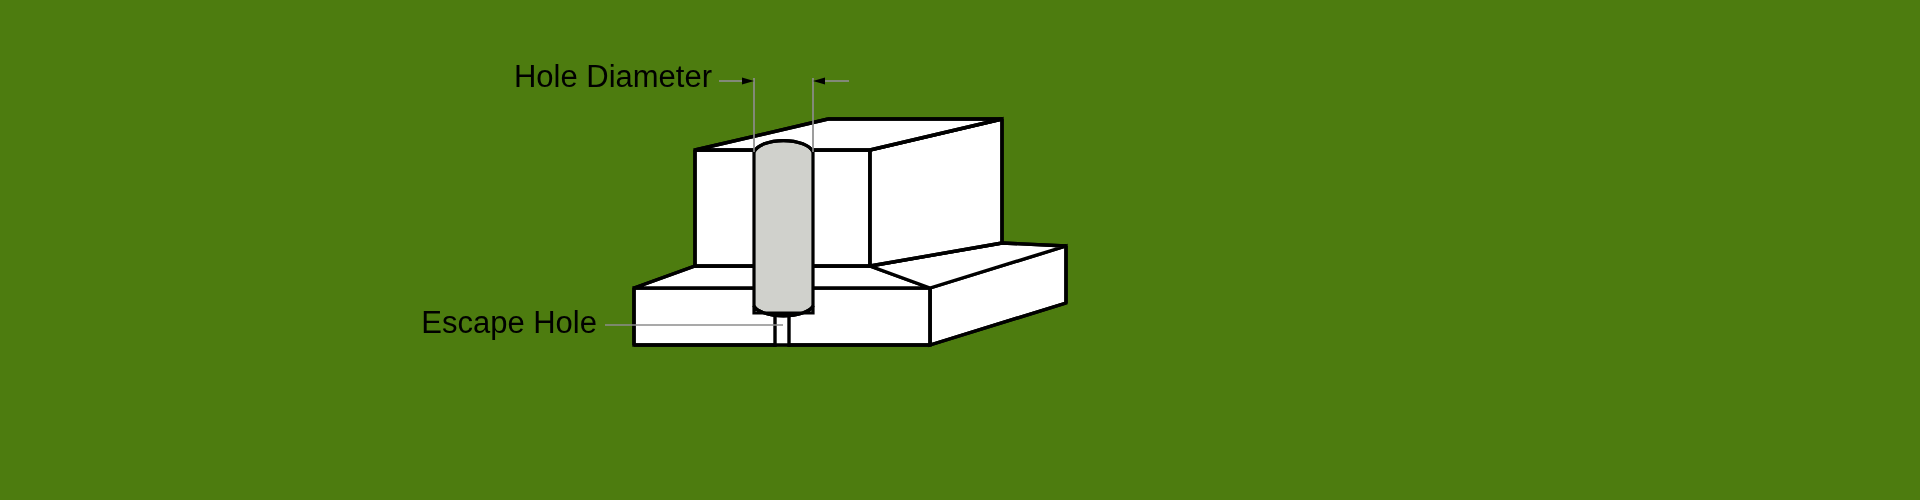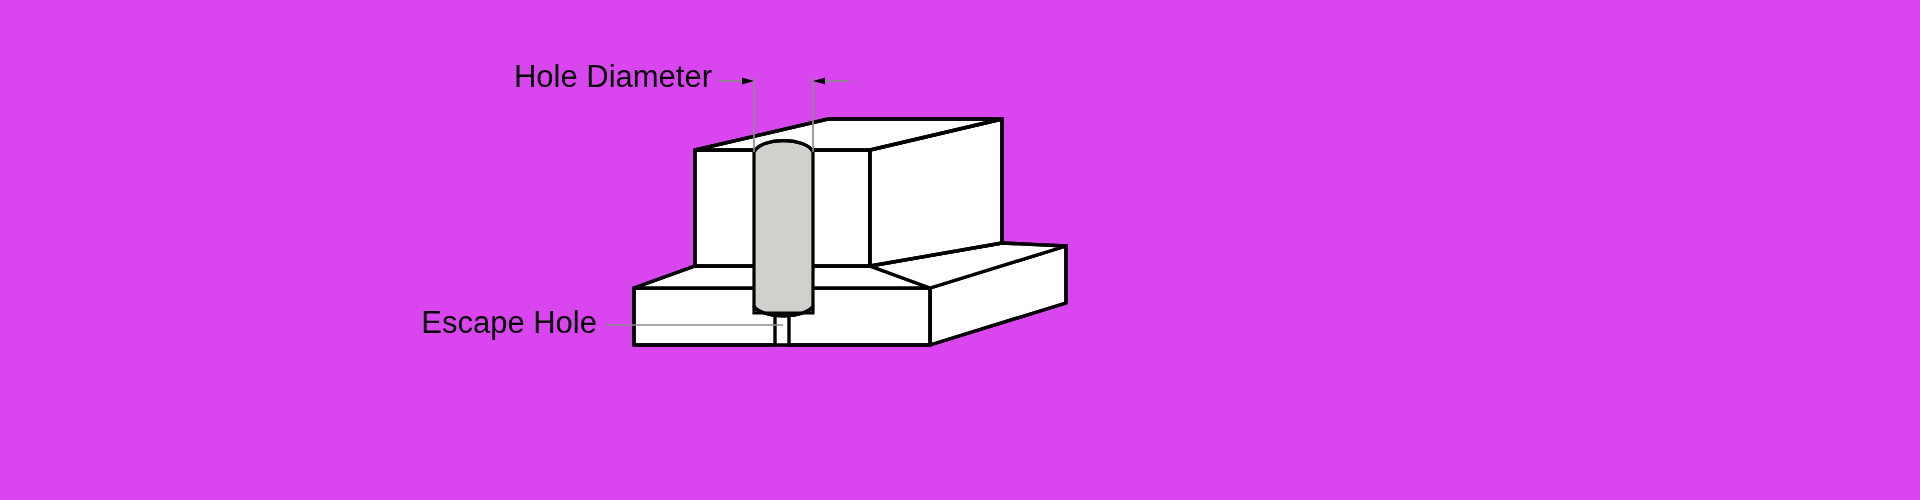--- a/index.html
+++ b/index.html
@@ -10,21 +10,21 @@
   body {
     width: 1920px;
     height: 500px;
     font-family: "Liberation Sans", sans-serif;
     overflow: hidden;
   }
   #diagram-root {
     position: relative;
     width: 1920px;
     height: 500px;
-    background: #d946ef;
+    background: #4d7c0f;
   }
   #diagram-svg {
     position: absolute;
     top: 0;
     left: 0;
     width: 1920px;
     height: 500px;
     display: block;
   }
   .solid-edge {

